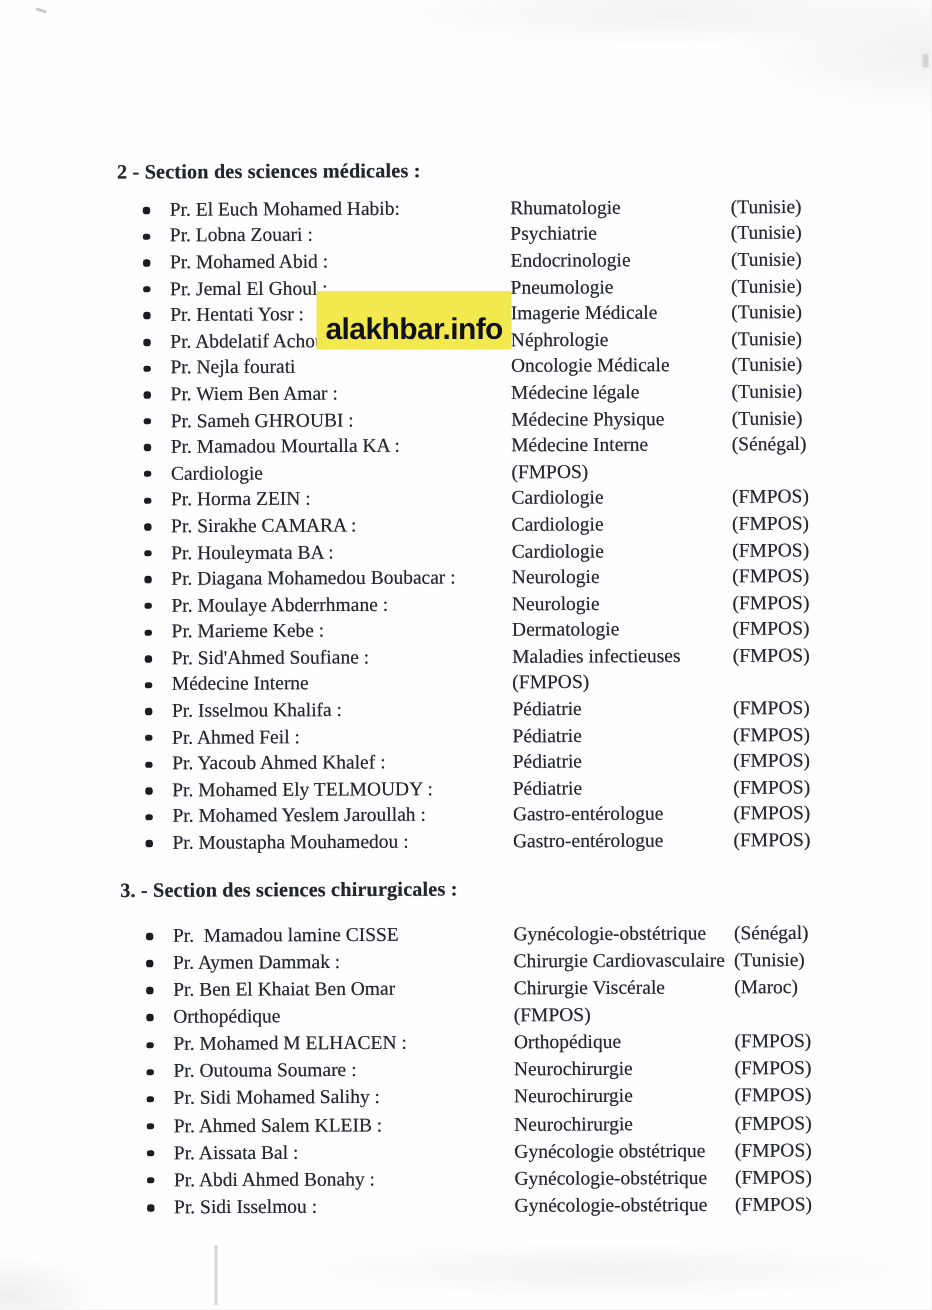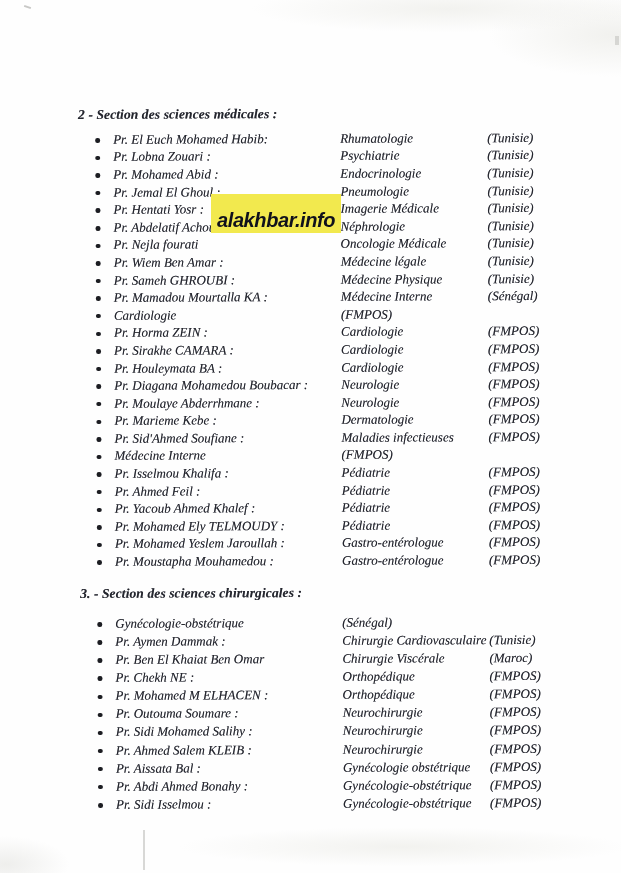--- a/index.html
+++ b/index.html
@@ -53,21 +53,21 @@
   .scan-line {
     position:absolute; left:143px; top:830px;
     width:1.5px; height:40px; background:#d8d8d6;
   }
   .speck-a { position:absolute; left:24px; top:6px; width:7px; height:2px; background:#9a9a98; opacity:.55; transform:rotate(18deg); }
   .speck-b { position:absolute; left:615px; top:36px; width:4px; height:9px; background:#b9b9b6; opacity:.5; }
 </style>
 </head>
 <body>
 
-<div class="page" style="color: rgb(36, 38, 46); font-style: italic;">
+<div class="page" style="color: rgb(36, 38, 46);">
   <div class="content" id="sections-root">
       <section>
         <h3 class="heading">2 - Section des sciences médicales :</h3>
         <div class="rows">
           <div class="row">
             <span class="bullet"></span>
             <span class="cell name">Pr. El Euch Mohamed Habib:</span>
             <span class="cell spec">Rhumatologie</span>
             <span class="cell origin">(Tunisie)</span>
           </div>
@@ -213,38 +213,38 @@
             <span class="cell spec">Gastro-entérologue</span>
             <span class="cell origin">(FMPOS)</span>
           </div>
         </div>
       </section>
       <section>
         <h3 class="heading">3. - Section des sciences chirurgicales :</h3>
         <div class="rows">
           <div class="row">
             <span class="bullet"></span>
+            <span class="cell name">Pr.  Mamadou lamine CISSE</span>
             <span class="cell spec">Gynécologie-obstétrique</span>
             <span class="cell origin">(Sénégal)</span>
           </div>
           <div class="row">
             <span class="bullet"></span>
             <span class="cell name">Pr. Aymen Dammak :</span>
             <span class="cell spec">Chirurgie Cardiovasculaire</span>
             <span class="cell origin">(Tunisie)</span>
           </div>
           <div class="row">
             <span class="bullet"></span>
             <span class="cell name">Pr. Ben El Khaiat Ben Omar</span>
             <span class="cell spec">Chirurgie Viscérale</span>
             <span class="cell origin">(Maroc)</span>
           </div>
           <div class="row">
             <span class="bullet"></span>
-            <span class="cell name">Pr. Chekh NE :</span>
             <span class="cell spec">Orthopédique</span>
             <span class="cell origin">(FMPOS)</span>
           </div>
           <div class="row">
             <span class="bullet"></span>
             <span class="cell name">Pr. Mohamed M ELHACEN :</span>
             <span class="cell spec">Orthopédique</span>
             <span class="cell origin">(FMPOS)</span>
           </div>
           <div class="row">

